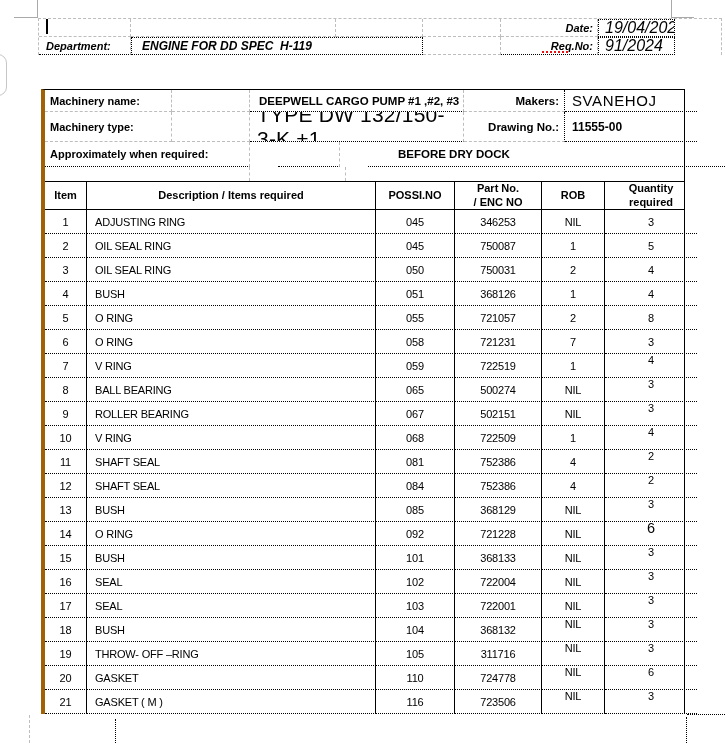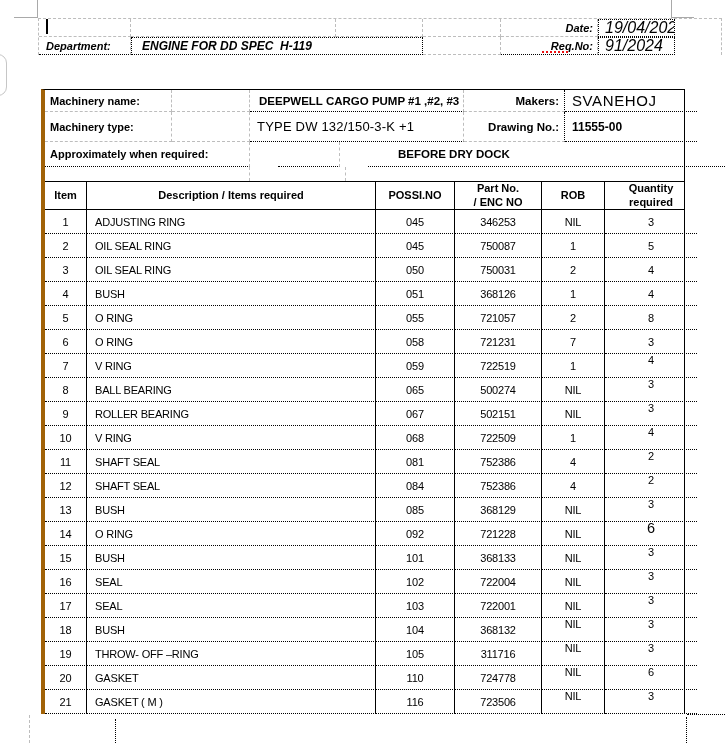--- a/index.html
+++ b/index.html
@@ -43,21 +43,21 @@
   .irow.a { height:22px; } .irow.b { height:30px; }
   .crow { display:grid; grid-template-columns:205px 62px 385px; height:25px;gap:28px; }
   .erow { display:grid; grid-template-columns:205px 96px 351px; height:14px; }
   .icell { display:flex; align-items:center; overflow:hidden; }
   .vr-dash { border-right:1px dashed #bdbdbd; }
   .vr-dot  { border-right:1px dotted #000; }
   .bb-dash { border-bottom:1px dashed #bdbdbd; }
   .bb-dot  { border-bottom:1px dotted #000; }
   .lbl { font-weight:bold; font-size:11px; padding-left:5px; }
   .mach-name { font-weight:bold; font-size:11.5px; padding-left:9px; }
-  .mach-type { font-size:13px; padding-left:7px; letter-spacing:.2px; }
+  .mach-type { font-size:21px; padding-left:7px; letter-spacing:.2px; }
   .makers-lbl { font-weight:bold; font-size:11.5px; justify-content:flex-end; padding-right:5px; }
   .makers-val { font-size:15px; padding-left:7px; letter-spacing:.6px; }
   .drawing-val { font-weight:bold; font-size:12px; padding-left:7px; }
   .before-val { font-weight:bold; font-size:11.5px; padding-left:30px; }
 
   .hrow { display:grid; grid-template-columns:42px 289px 79px 87px 63px 92px;
     height:29px; border-top:1px solid #000; border-bottom:1px solid #000; }
   .hcell { border-right:1px solid #000; display:flex; align-items:center; justify-content:center;
     font-weight:bold; font-size:11px; text-align:center; line-height:1.2; white-space:pre-line; }
   .hcell:last-child { border-right:none; }

